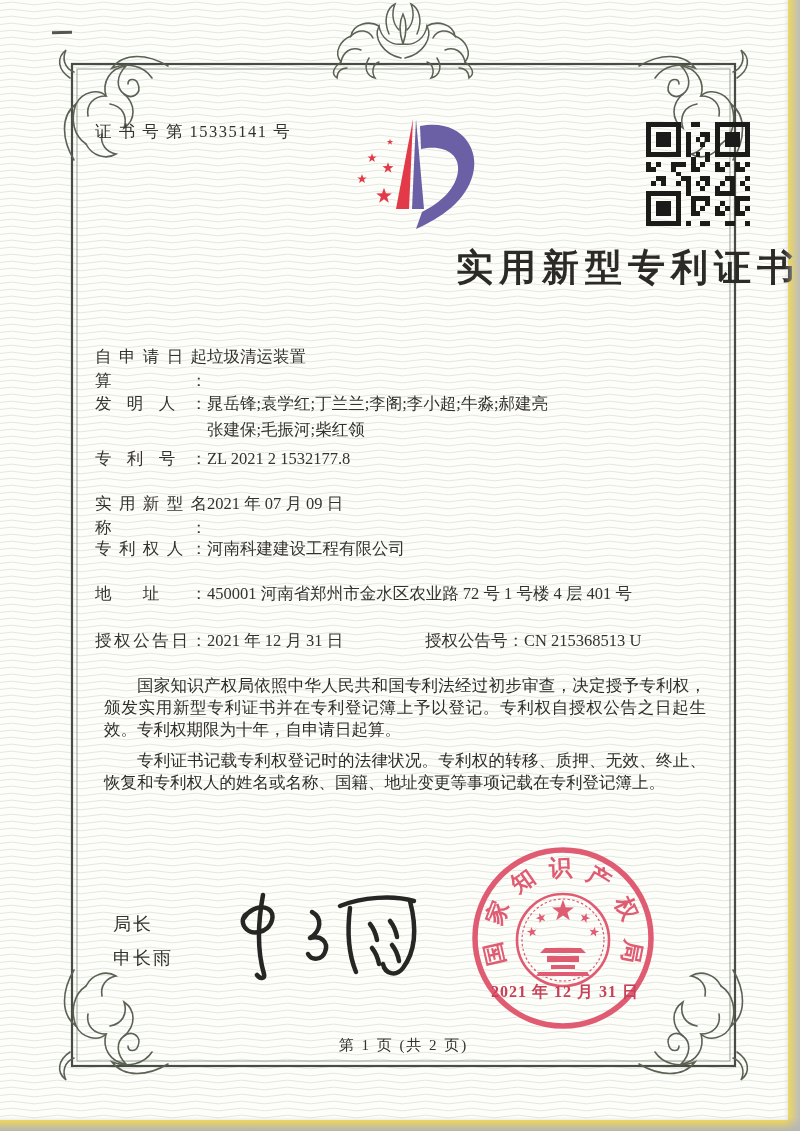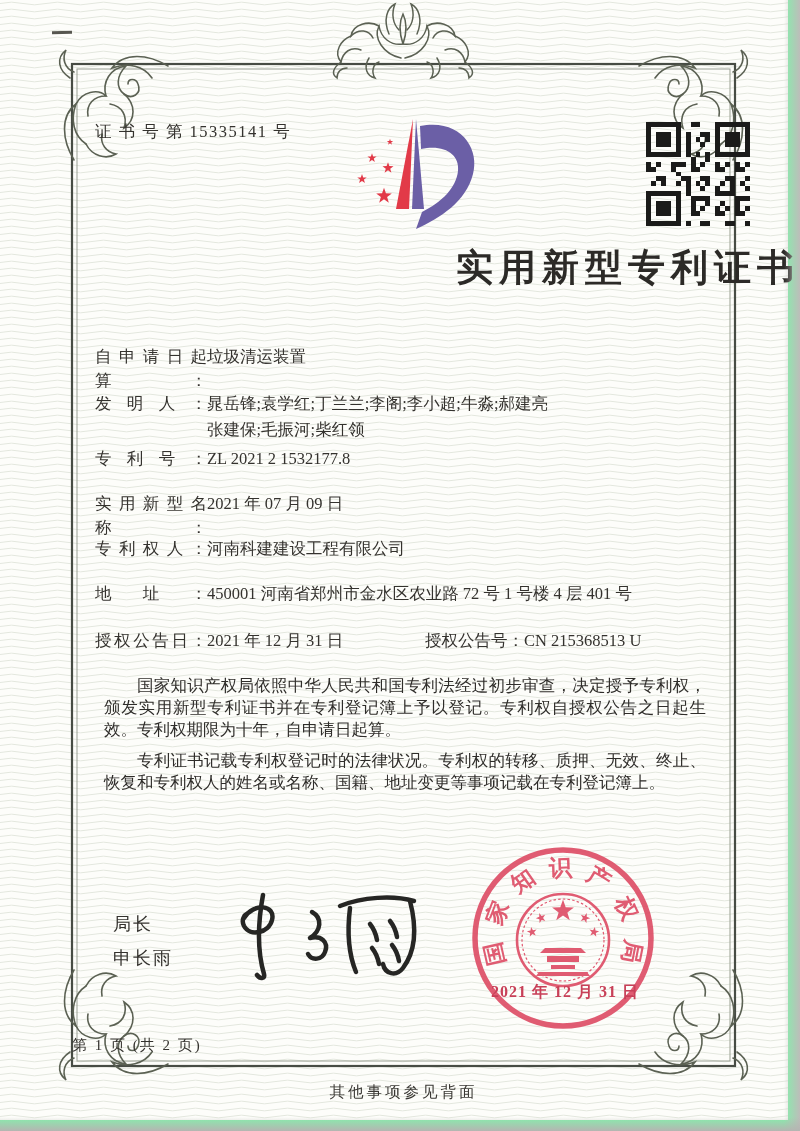--- a/index.html
+++ b/index.html
@@ -1,16 +1,16 @@
 <!DOCTYPE html>
 <html><head>
 <meta charset="utf-8">
 <style>
   html,body{margin:0;padding:0;background:#e9e9e7;}
-  .screen{position:relative;width:800px;height:1131px;background:#86efac;overflow:hidden;
+  .screen{position:relative;width:800px;height:1131px;background:#fde047;overflow:hidden;
           font-family:"Liberation Serif","DejaVu Serif",serif;color:#34322e;}
   svg{display:block;}
   .abs{position:absolute;}
   .bg-svg{left:0;top:0;}
   
   .cert-number{left:95px;top:121px;font-size:16.5px;letter-spacing:1.5px;}
   
   .logo{left:330px;top:106px;}
   .qr{left:646px;top:122px;}
   
@@ -29,21 +29,21 @@
   .signoff-title{left:113px;top:912px;font-size:18px;letter-spacing:2px;}
   .signoff-name{left:113px;top:946px;font-size:18px;letter-spacing:2px;}
   .signature{left:225px;top:880px;}
   
   .seal{left:463px;top:843px;opacity:0.93;}
   .seal-char{font-size:23px;font-weight:700;fill:#de5068;font-family:"Liberation Serif","DejaVu Serif",serif;
              text-anchor:middle;dominant-baseline:central;}
   .seal-date{left:463px;top:982px;width:204px;text-align:center;font-size:16px;
              color:#c84058;letter-spacing:1px;font-weight:600;}
   
-  .page-number{left:72px;top:1036px;width:663px;font-size:15px;letter-spacing:2px;}
+  .page-number{left:72px;top:1036px;width:663px;text-align:center;font-size:15px;letter-spacing:2px;}
   .back-note{left:72px;top:1082px;width:663px;text-align:center;font-size:15.5px;letter-spacing:3px;color:#3a3834;}
   
   .scan-edge-r{left:784px;top:0;width:16px;height:1131px;background:linear-gradient(to right,rgba(190,190,187,0),#bdbdba);}
   .scan-edge-b{left:0;top:1117px;width:800px;height:14px;background:linear-gradient(to bottom,rgba(185,185,182,0),#b5b5b2);}
   .scan-mark{left:52px;top:31px;width:20px;height:3px;background:#56564f;transform:rotate(-2deg);}
 </style>
 </head>
 <body>
 
 <div class="screen">
@@ -391,19 +391,18 @@
       <use href="#star" transform="translate(131,89) scale(0.52) rotate(10)"></use>
       <path d="M77,110 L82,105 L118,105 L123,110 Z"></path>
       <rect x="84" y="113" width="32" height="6"></rect>
       <rect x="88" y="122" width="24" height="4"></rect>
       <path d="M76,129 L124,129 L127,133 L73,133 Z"></path>
     </g>
   </svg>
   <div class="abs seal-date">2021 年 12 月 31 日</div>
 
   <div class="abs page-number">第 1 页 (共 2 页)</div>
-  <div class="abs back-note">其他事项参见背面</div>
 
   <div class="abs scan-mark"></div>
   <div class="abs scan-edge-r"></div>
   <div class="abs scan-edge-b"></div>
 
 </div>
 
 </body></html>

